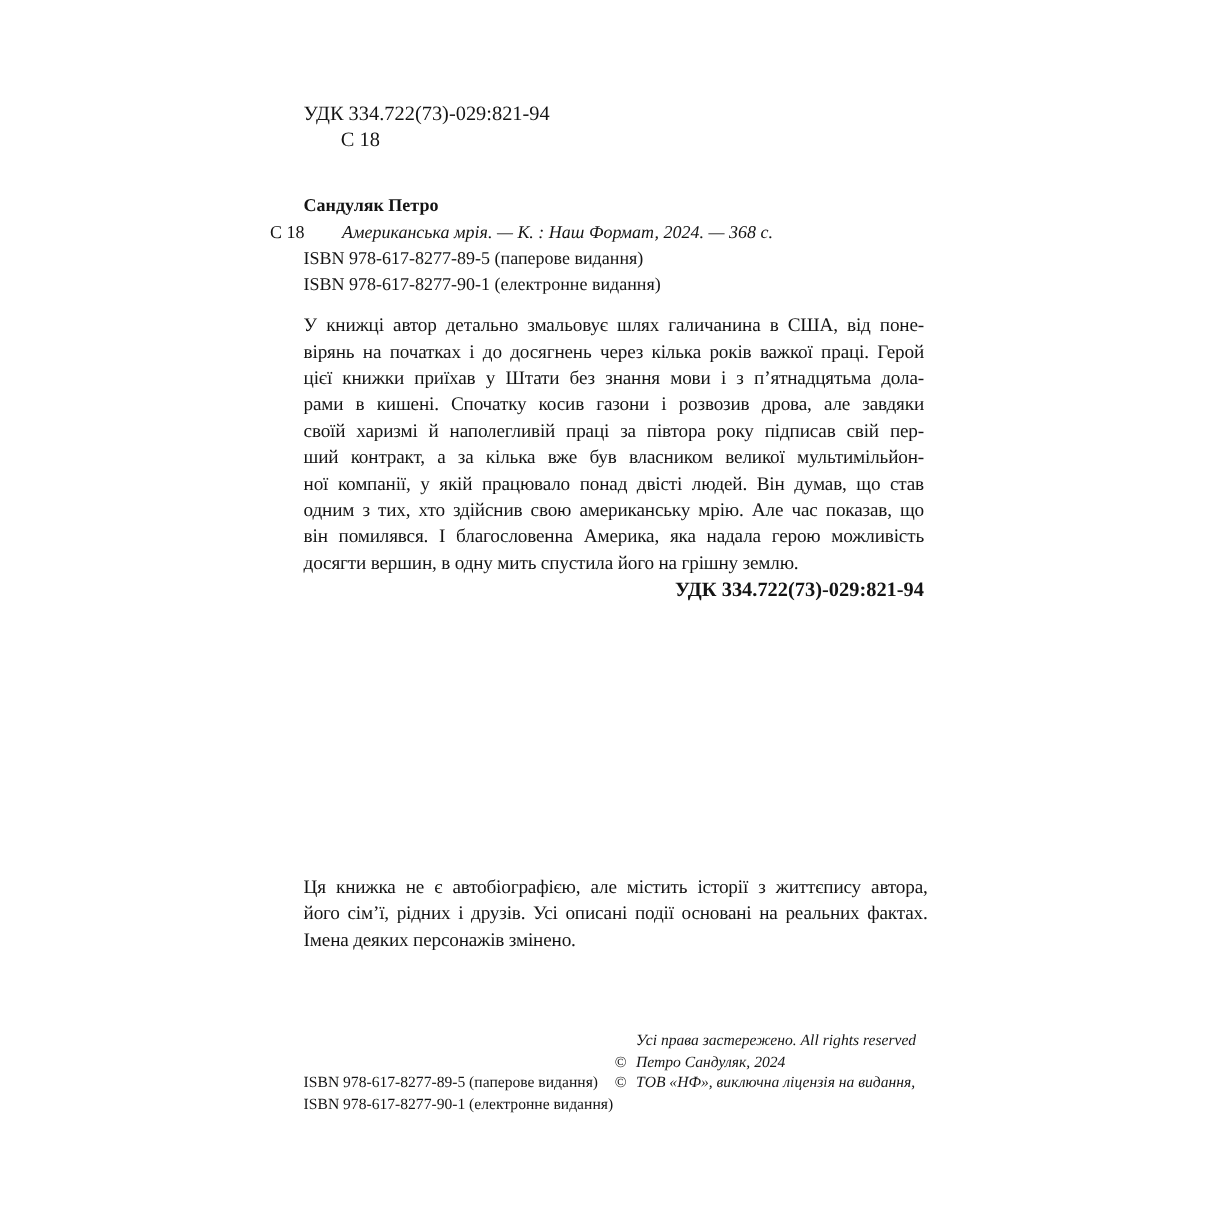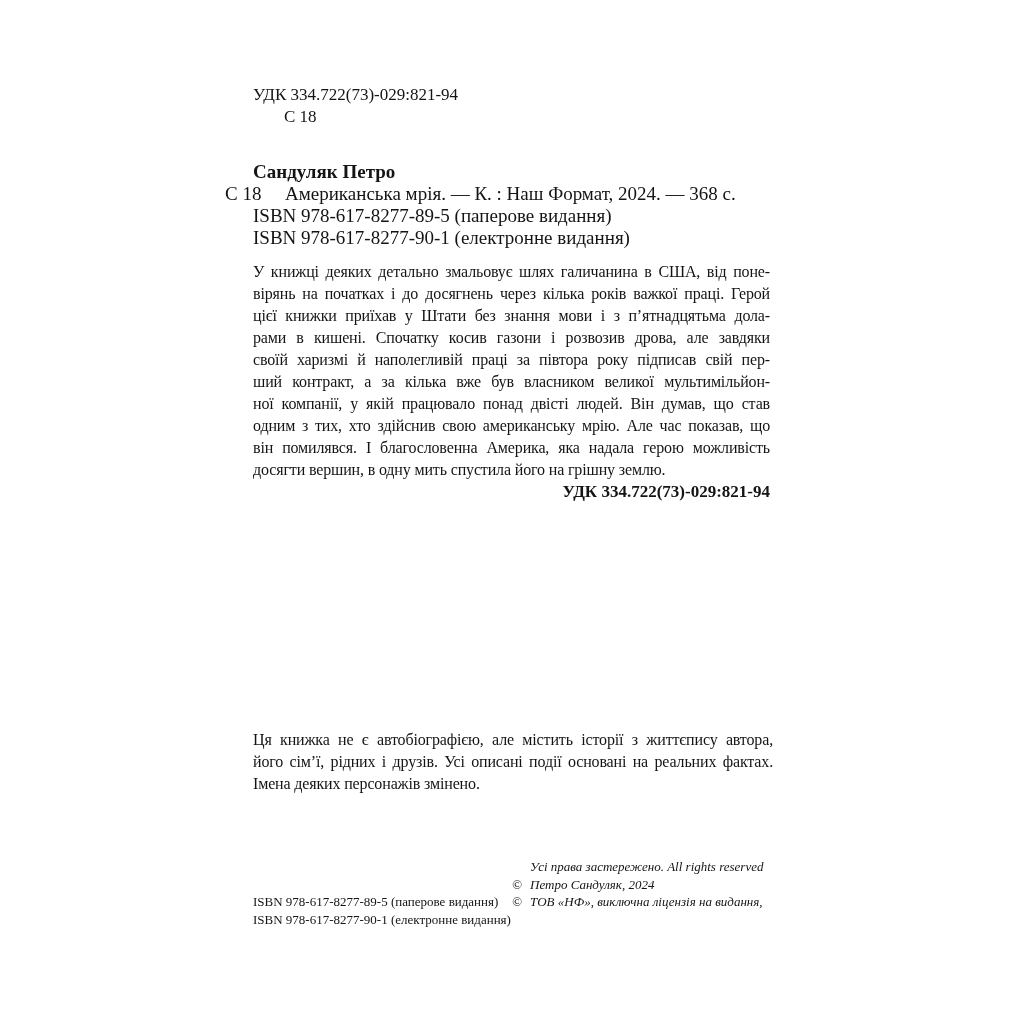--- a/index.html
+++ b/index.html
@@ -6,25 +6,25 @@
   body{
     width:1024px;height:1024px;background:#ffffff;position:relative;
     font-family:"Liberation Serif","DejaVu Serif",serif;color:#141414;
     -webkit-font-smoothing:antialiased;
   }
   .abs{position:absolute;}
   
   #top-udc{left:253px;top:84px;font-size:17px;line-height:22px;}
   #top-udc .indent{padding-left:31px;}
   
-  #catalog{left:253px;top:161px;font-size:19px;line-height:22px;width:560px;}
+  #catalog{left:253px;top:161px;font-size:15px;line-height:22px;width:560px;}
   #catalog .author{font-weight:bold;}
   #catalog .entry{position:relative;}
   #catalog .entry .idx{position:absolute;left:-28px;top:0;}
-  #catalog .entry .entry-text{margin-left:32px;display:block;}
+  #catalog .entry .entry-text{margin-left:32px;display:block;font-style:italic;}
   
   #annotation{left:253px;top:261px;width:517px;font-size:16px;line-height:22px;letter-spacing:-0.15px;}
   .jline{text-align:justify;text-align-last:justify;}
   .jline.last{text-align:center;text-align-last:left;}
   
   #udc-bottom{left:253px;top:481px;width:517px;text-align:right;font-weight:bold;font-size:17px;line-height:22px;}
   
   #disclaimer{left:253px;top:708px;width:520px;font-size:16px;line-height:22px;letter-spacing:-0.15px;margin-top:21px;}
   
   #footer-left{left:253px;top:893px;font-size:13px;line-height:17.5px;}
@@ -44,21 +44,21 @@
   <div class="author">Сандуляк Петро</div>
   <div class="entry">
     <span class="idx">С 18</span>
     <span class="entry-text">Американська мрія. — К. : Наш Формат, 2024. — 368 с.</span>
   </div>
   <div>ISBN 978-617-8277-89-5 (паперове видання)</div>
   <div>ISBN 978-617-8277-90-1 (електронне видання)</div>
 </div>
 
 <div id="annotation" class="abs">
-  <div class="jline">У книжці деяких детально змальовує шлях галичанина в США, від поне-</div>
+  <div class="jline">У книжці автор детально змальовує шлях галичанина в США, від поне-</div>
   <div class="jline">вірянь на початках і до досягнень через кілька років важкої праці. Герой</div>
   <div class="jline">цієї книжки приїхав у Штати без знання мови і з п’ятнадцятьма дола-</div>
   <div class="jline">рами в кишені. Спочатку косив газони і розвозив дрова, але завдяки</div>
   <div class="jline">своїй харизмі й наполегливій праці за півтора року підписав свій пер-</div>
   <div class="jline">ший контракт, а за кілька вже був власником великої мультимільйон-</div>
   <div class="jline">ної компанії, у якій працювало понад двісті людей. Він думав, що став</div>
   <div class="jline">одним з тих, хто здійснив свою американську мрію. Але час показав, що</div>
   <div class="jline">він помилявся. І благословенна Америка, яка надала герою можливість</div>
   <div class="jline last">досягти вершин, в одну мить спустила його на грішну землю.</div>
 </div>

